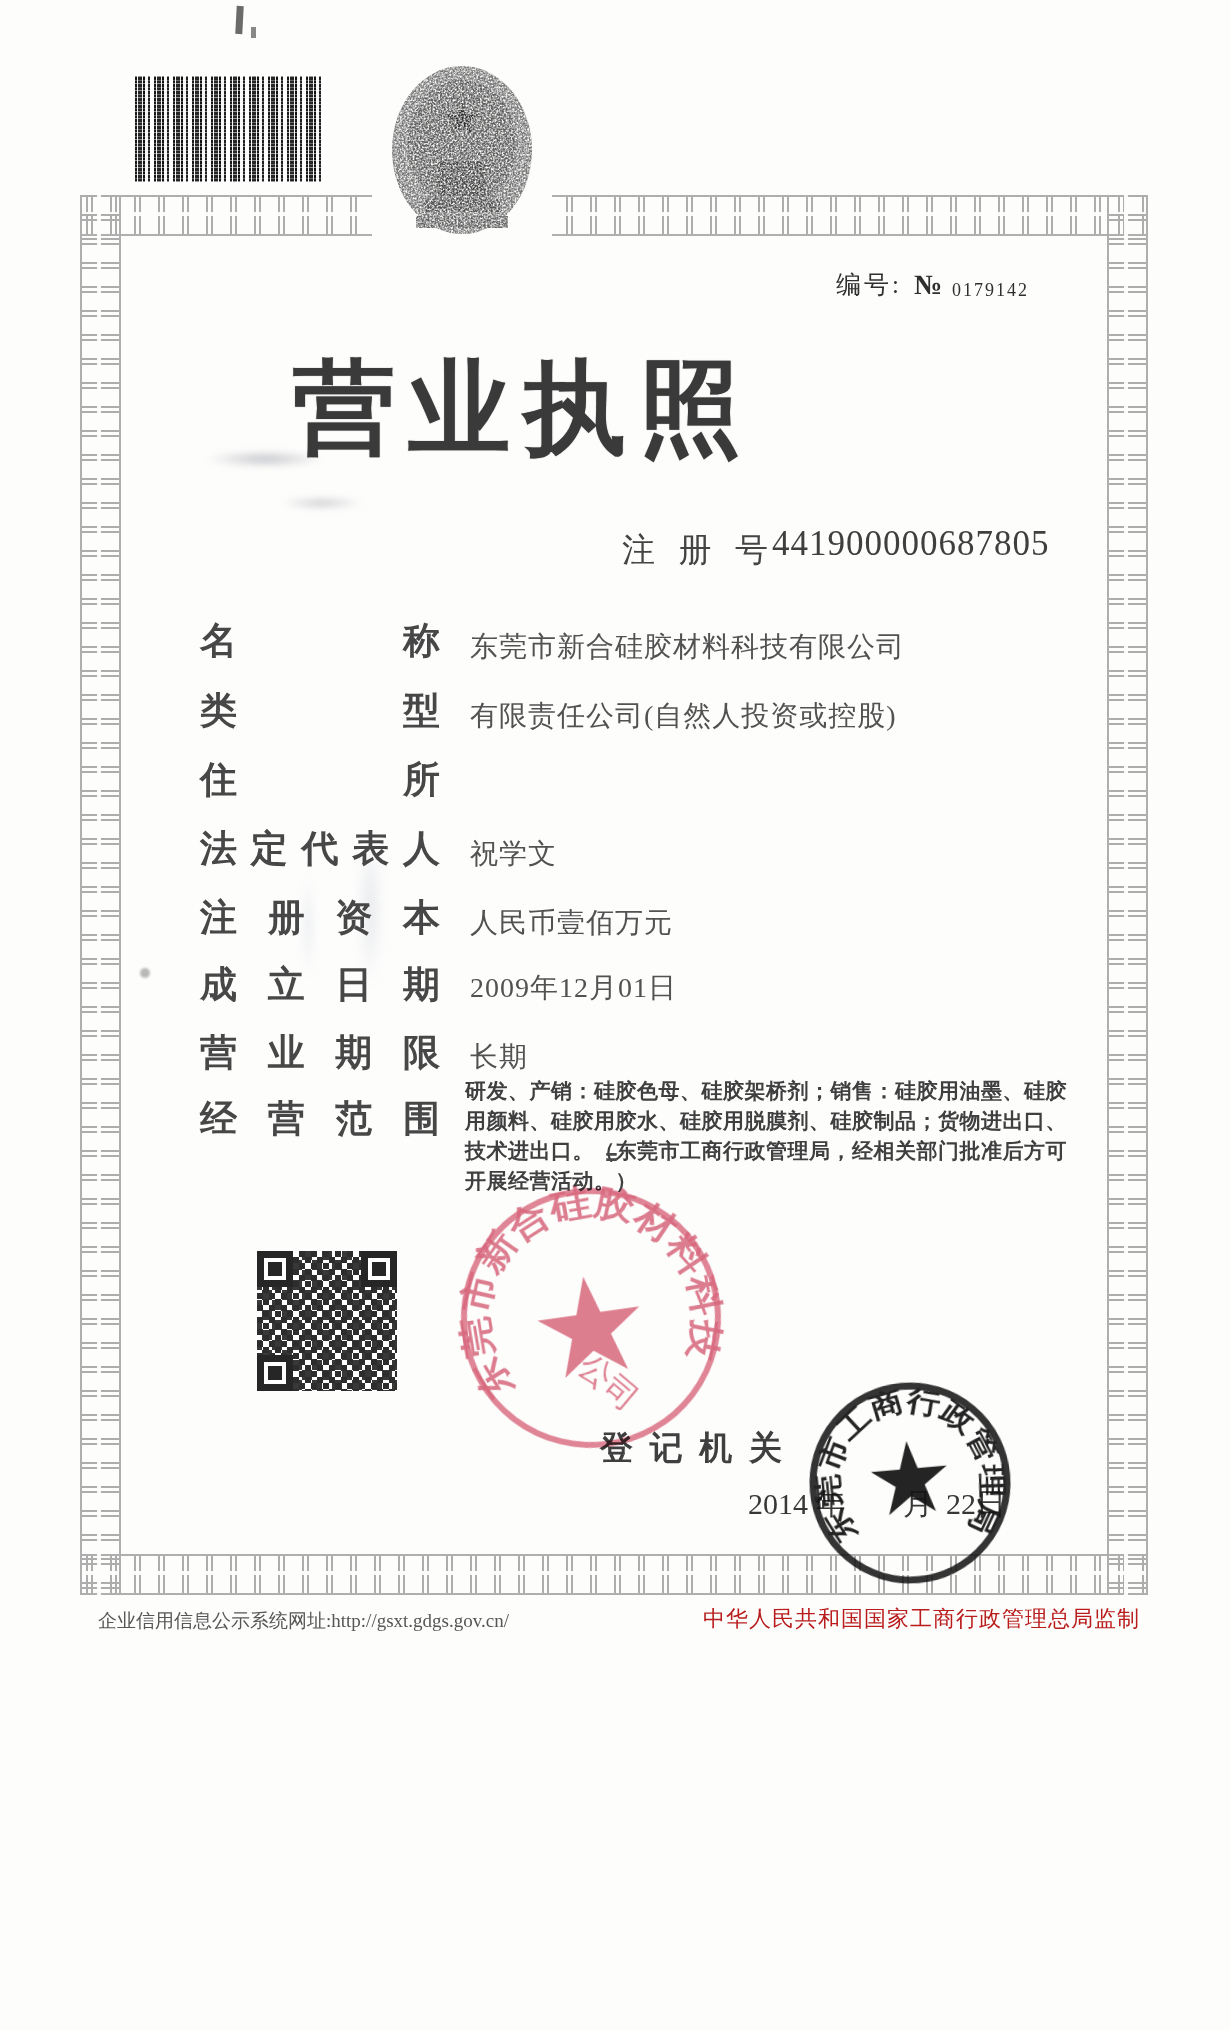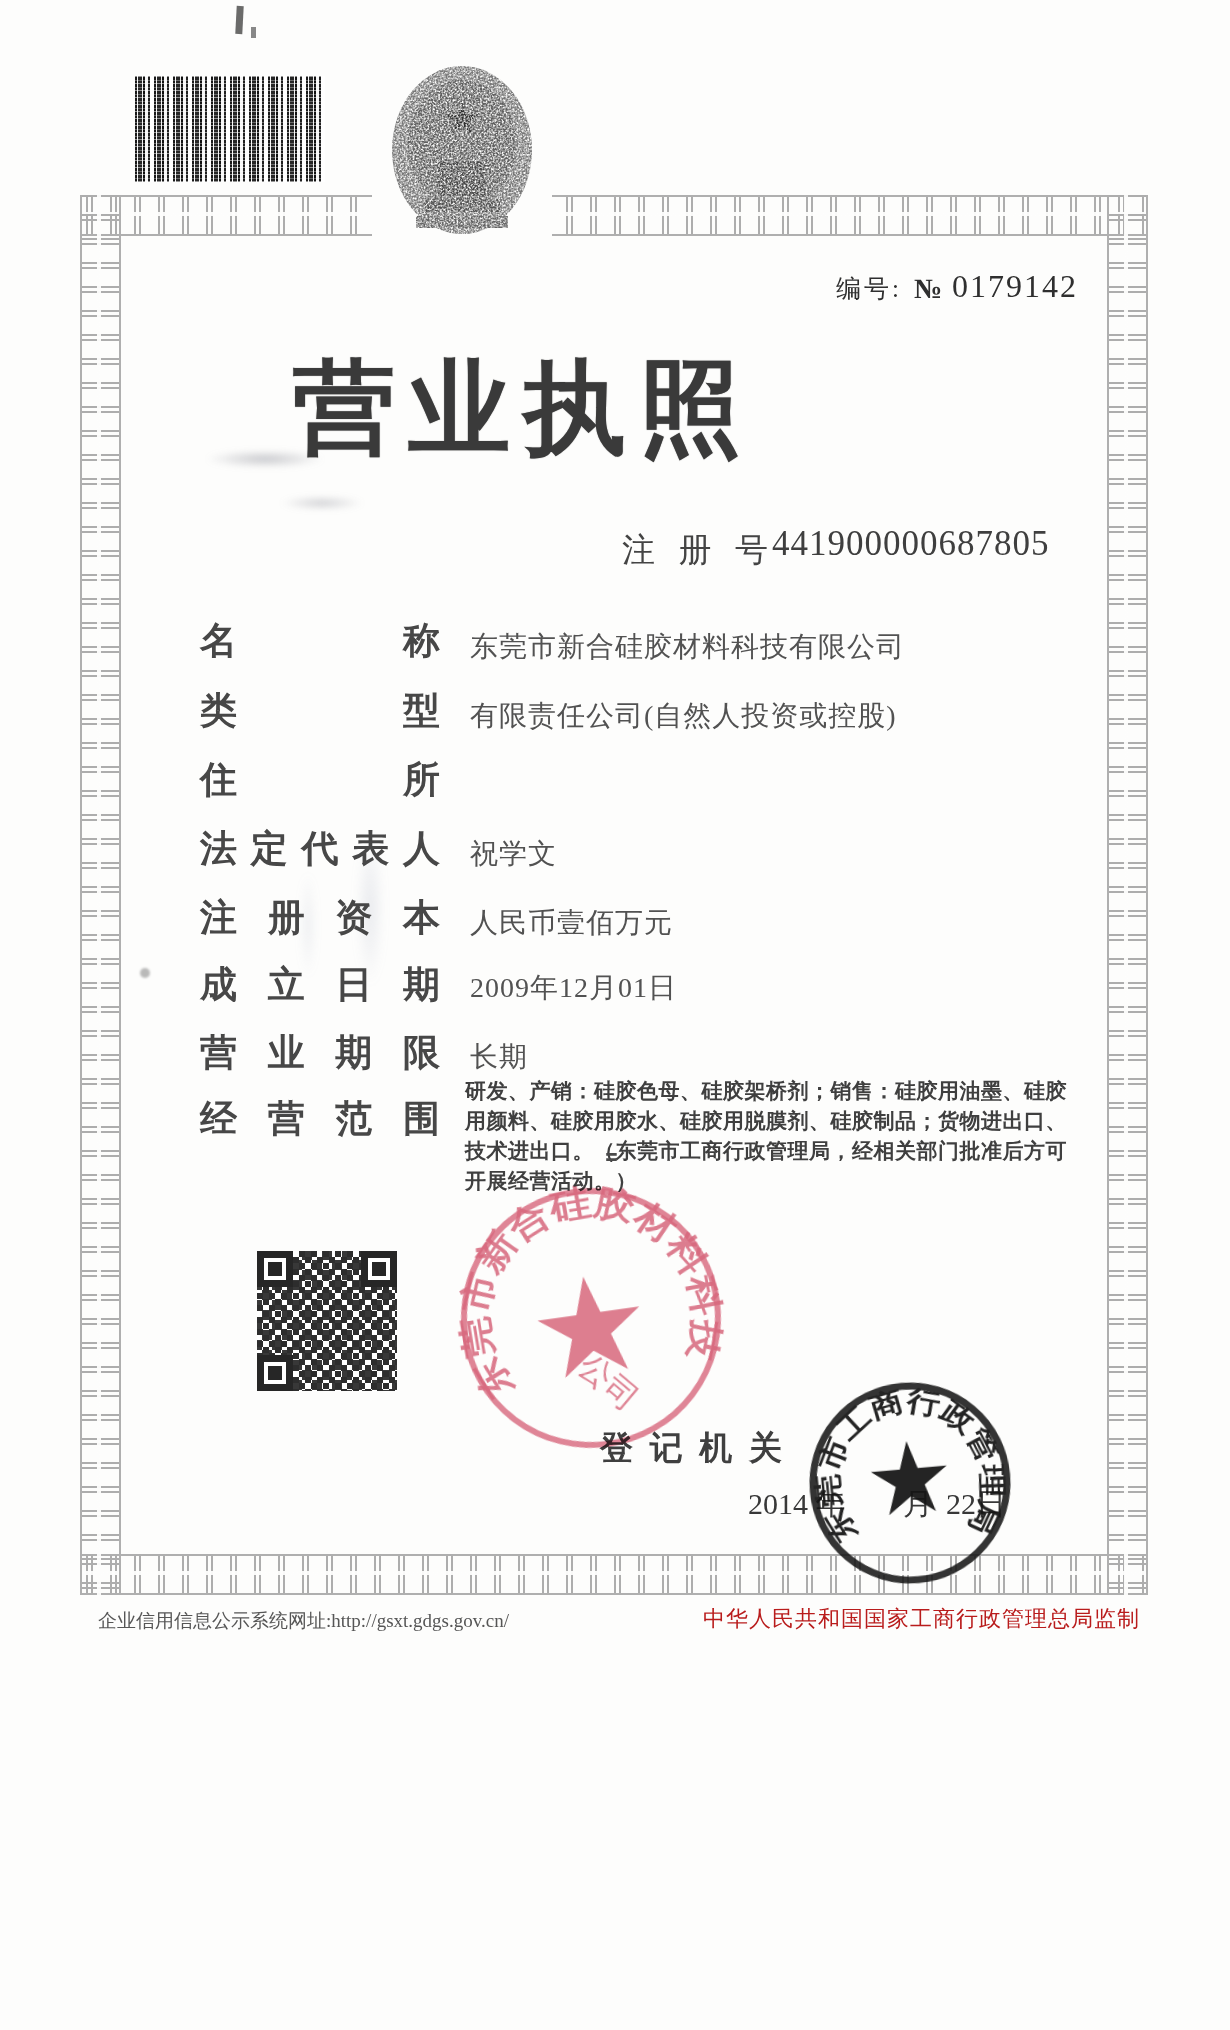--- a/index.html
+++ b/index.html
@@ -29,21 +29,21 @@
     filter:blur(.4px) contrast(1.05);}
 
   
   .emblem-backing{position:absolute;left:372px;top:192px;width:180px;height:44px;background:#fdfdfc;z-index:2;}
   .emblem{position:absolute;left:386px;top:58px;width:152px;height:182px;z-index:3;filter:blur(.4px);}
 
   
   .serial{position:absolute;left:836px;top:252px;z-index:4;display:flex;align-items:flex-end;color:#2f2f2f;margin-top:16px;}
   .serial .lab{font-size:25px;letter-spacing:3px;}
   .serial .no{font-size:28px;font-weight:700;margin:0 10px 0 12px;}
-  .serial .num{font-size:32px;letter-spacing:2px;}
+  .serial .num{font-size:18px;letter-spacing:2px;}
 
   
   .title{position:absolute;left:293px;top:350px;width:448px;z-index:4;display:flex;justify-content:space-between;
      font-family:"Liberation Sans",sans-serif;font-weight:900;font-size:102px;line-height:1.15;color:#3a3a3a;
      text-shadow:0 0 1px rgba(60,60,60,.7);}
 
   
   .reglab{position:absolute;left:622px;top:528px;width:146px;display:flex;justify-content:space-between;
      font-size:33px;color:#444;z-index:4;}
   .regnum{position:absolute;left:772px;top:524px;font-size:35px;letter-spacing:1px;color:#3f3f3f;z-index:4;text-align:right;}

